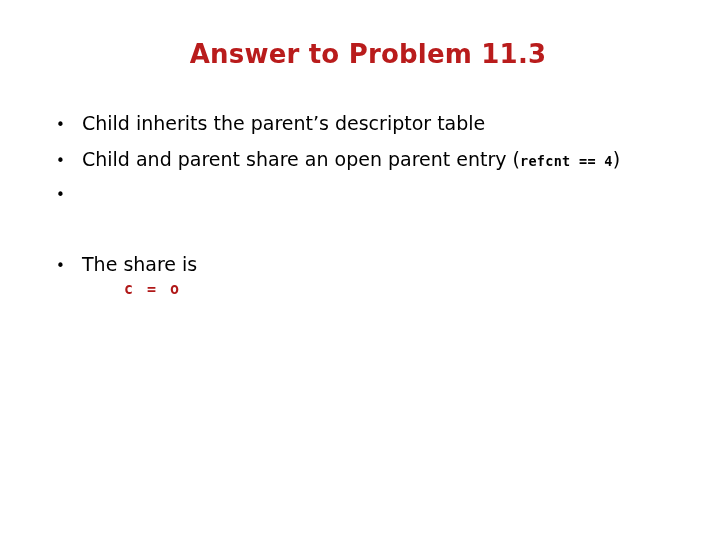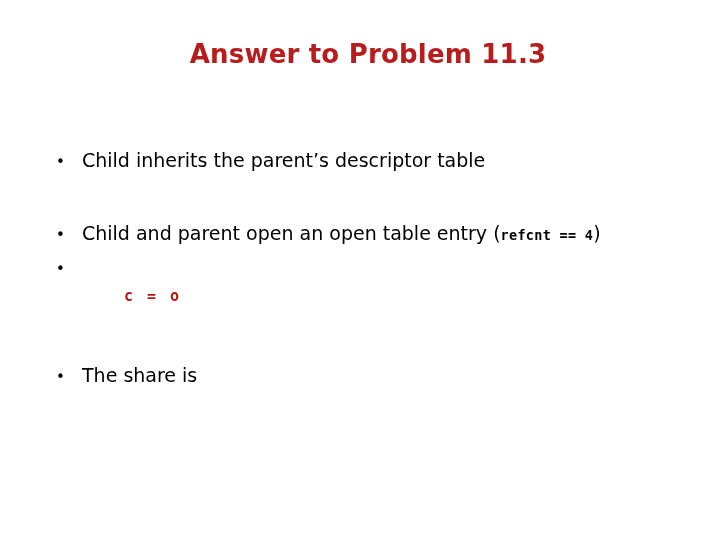--- a/index.html
+++ b/index.html
@@ -51,21 +51,20 @@
   .bullet-marker {
     flex: 0 0 auto;
     width: 26px;
     font-size: 15px;
     line-height: 34px;
     color: #000000;
     text-align: left;
   }
   .bullet-text {
     flex: 0 1 auto;
-    margin-top: 37px;
   }
   .mono-inline {
     font-family: "DejaVu Sans Mono", "Liberation Mono", monospace;
     font-weight: bold;
     font-size: 13.5px;
     letter-spacing: 0.3px;
   }
   .paren {
     font-family: "DejaVu Sans", sans-serif;
     font-size: 19px;
@@ -76,40 +75,39 @@
   #output-code {
     position: absolute;
     left: 124px;
     top: 280px;
     font-family: "DejaVu Sans Mono", "Liberation Mono", monospace;
     font-weight: bold;
     font-size: 15px;
     letter-spacing: 2.5px;
     color: #b01818;
     white-space: pre;
-    margin-top: 7px;
   }
 </style>
 </head>
 <body>
 
 <div id="slide">
 
   <div id="slide-title">Answer to Problem 11.3</div>
 
   <div id="body-content">
 
     <div class="bullet-row">
       <span class="bullet-marker">•</span>
       <span class="bullet-text">Child inherits the parent’s descriptor table</span>
     </div>
 
     <div class="bullet-row">
       <span class="bullet-marker">•</span>
-      <span class="bullet-text"><span>Child and parent open an open table entry </span><span class="paren">(</span><span class="mono-inline">refcnt == 4</span><span class="paren">)</span></span>
+      <span class="bullet-text"><span>Child and parent share an open parent entry </span><span class="paren">(</span><span class="mono-inline">refcnt == 4</span><span class="paren">)</span></span>
     </div>
 
     <div class="bullet-row">
       <span class="bullet-marker">•</span>
     </div>
 
     <div class="bullet-spacer"></div>
 
     <div class="bullet-row">
       <span class="bullet-marker">•</span>

